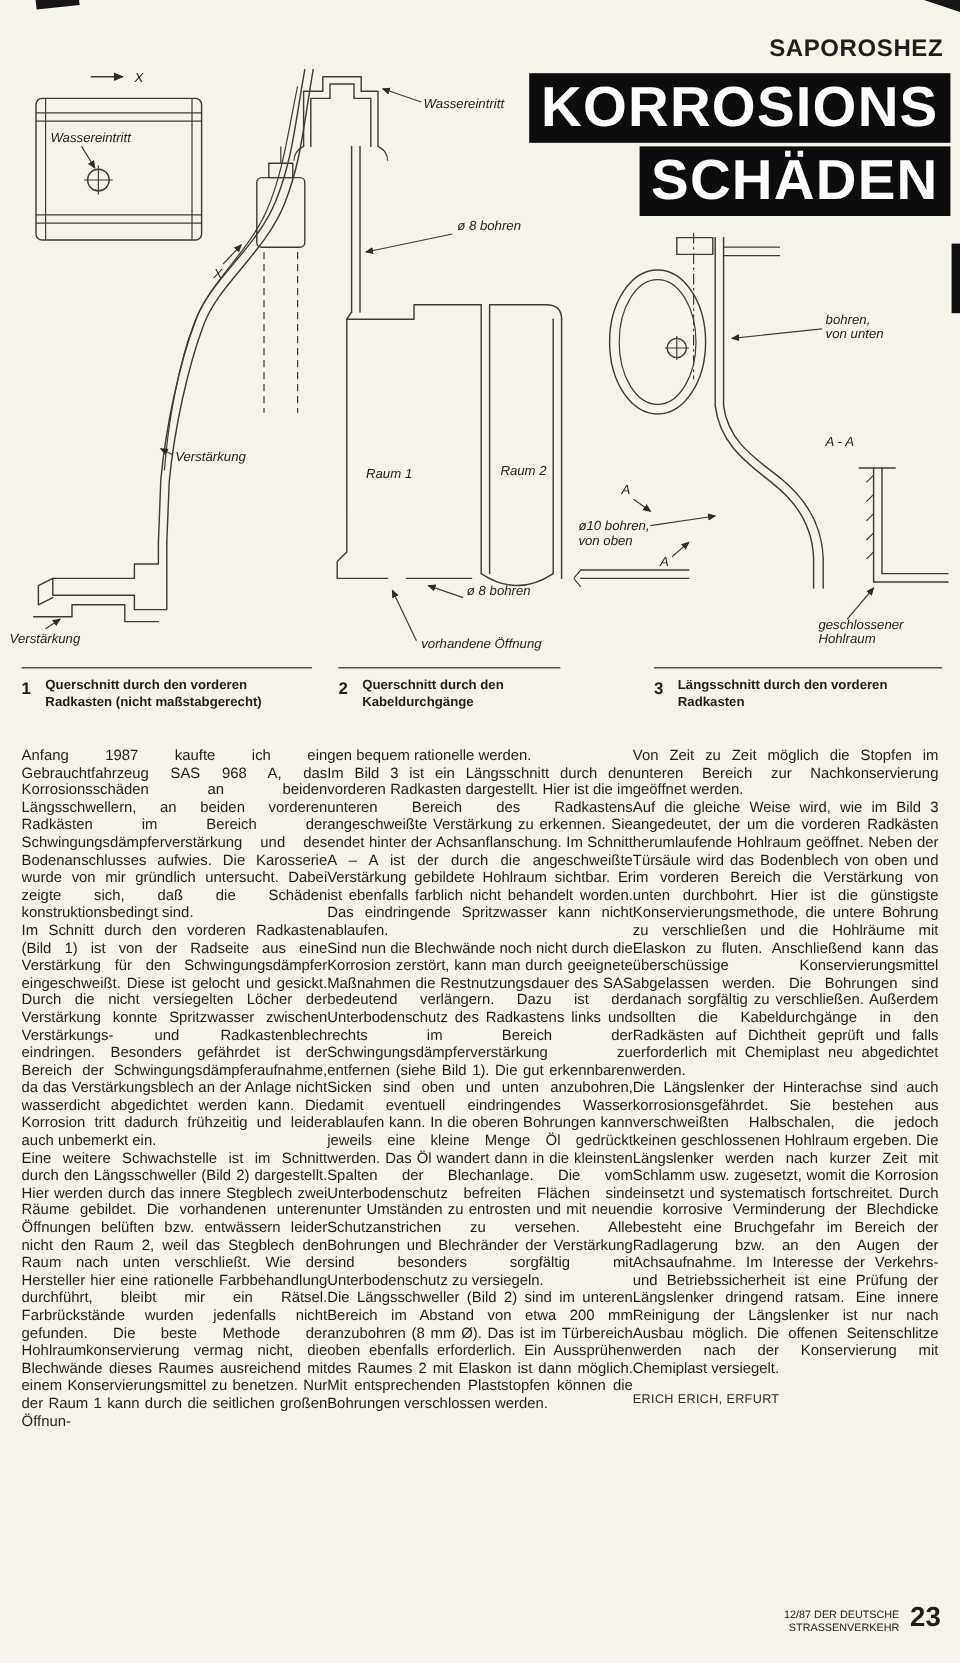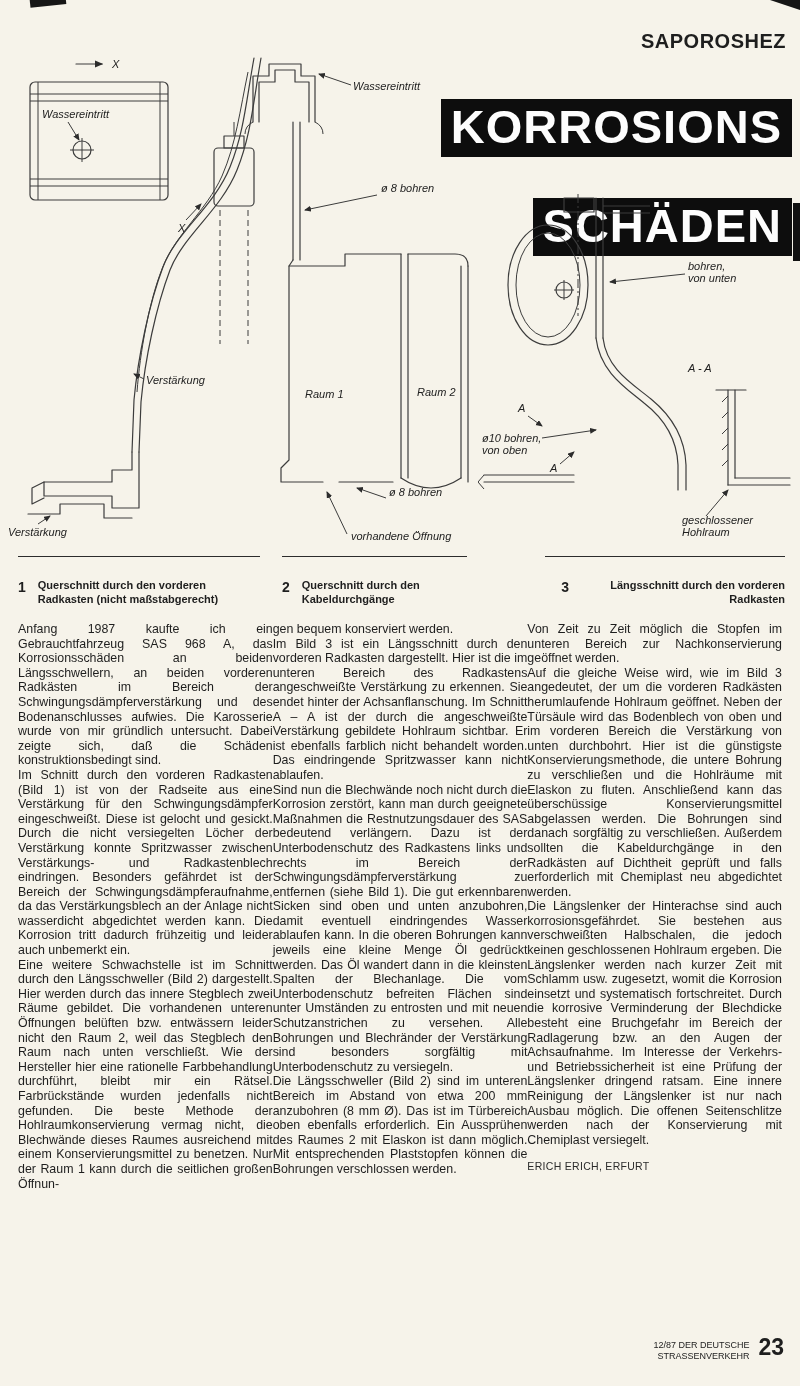--- a/index.html
+++ b/index.html
@@ -10,28 +10,28 @@
   }
   
   .mark-tl{position:absolute;left:30px;top:-2px;width:36px;height:8px;background:#161616;transform:rotate(-6deg);}
   .mark-tr{position:absolute;right:0;top:0;width:30px;height:10px;background:#161616;clip-path:polygon(0 0,100% 0,100% 100%);}
   .mark-right{position:absolute;right:0;top:203px;width:7px;height:58px;background:#111;}
   
   .brand{position:absolute;right:14px;top:30px;font-size:20px;font-weight:bold;letter-spacing:0.5px;}
   .title{position:absolute;right:8px;top:58px;text-align:right;line-height:1;}
   .title-line{display:inline-block;background:#0d0d0d;color:#fdfdfd;font-weight:bold;
     font-size:47px;letter-spacing:1px;padding:4px 10px 7px;margin-top:3px;}
-  .title .row{display:block;margin-top:38px;}
+  .title .row{display:block;}
   
   .fig{position:absolute;}
   .ln{stroke:#3c3c3c;stroke-width:1.2;fill:none;stroke-linecap:round;stroke-linejoin:round;}
   .lnt{stroke:#3c3c3c;stroke-width:1;fill:none;}
   .dlbl{font:italic 11px "Liberation Sans",sans-serif;fill:#222;}
   
-  .fig-cap{position:absolute;border-top:1.5px solid #2c2c2c;padding-top:22px;}
+  .fig-cap{position:absolute;border-top:1.5px solid #2c2c2c;padding-top:8px;}
   .cap-num{font-size:14px;font-weight:bold;margin-right:12px;vertical-align:top;}
   .cap-text{font-size:11px;font-weight:bold;line-height:13.5px;display:inline-block;max-width:85%;vertical-align:top;}
   
   .article{position:absolute;left:18px;top:622px;width:764px;height:708px;display:flex;overflow:hidden;}
   .col{flex:1;font-size:12.4px;line-height:14.6px;text-align:justify;}
   .col p{margin:0;}
   .author{margin-top:12px;font-size:10.5px;letter-spacing:0.3px;color:#2b2b2b;}
   
   .footer{position:absolute;right:16px;top:1334px;display:flex;align-items:flex-end;}
   .footer-issue{text-align:right;font-size:9px;line-height:10.5px;font-weight:500;margin-right:9px;color:#222;}
@@ -196,32 +196,32 @@
     <text class="dlbl" x="204" y="346">Hohlraum</text>
     <line class="lnt" x1="228" y1="326" x2="250" y2="300" marker-end="url(#ah3)"></line>
   </svg>
 
   <div class="fig-cap" style="left:18px;top:556px;width:242px;">
     <span class="cap-num">1</span><span class="cap-text">Querschnitt durch den vorderen Radkasten (nicht maßstabgerecht)</span>
   </div>
   <div class="fig-cap" style="left:282px;top:556px;width:185px;">
     <span class="cap-num">2</span><span class="cap-text">Querschnitt durch den Kabeldurchgänge</span>
   </div>
-  <div class="fig-cap" style="left:545px;top:556px;width:240px;text-align:right;">
+  <div class="fig-cap" style="left:545px;top:556px;width:240px;">
     <span class="cap-num">3</span><span class="cap-text">Längsschnitt durch den vorderen Radkasten</span>
   </div>
 
   <div class="article">
     <div class="col">
         <p>Anfang 1987 kaufte ich ein Gebrauchtfahrzeug SAS 968 A, das Korrosionsschäden an beiden Längsschwellern, an beiden vorderen Radkästen im Bereich der Schwingungsdämpferverstärkung und des Bodenanschlusses aufwies. Die Karosserie wurde von mir gründlich untersucht. Dabei zeigte sich, daß die Schäden konstruktionsbedingt sind.</p>
         <p>Im Schnitt durch den vorderen Radkasten (Bild 1) ist von der Radseite aus eine Verstärkung für den Schwingungsdämpfer eingeschweißt. Diese ist gelocht und gesickt. Durch die nicht versiegelten Löcher der Verstärkung konnte Spritzwasser zwischen Verstärkungs- und Radkastenblech eindringen. Besonders gefährdet ist der Bereich der Schwingungsdämpferaufnahme, da das Verstärkungsblech an der Anlage nicht wasserdicht abgedichtet werden kann. Die Korrosion tritt dadurch frühzeitig und leider auch unbemerkt ein.</p>
         <p>Eine weitere Schwachstelle ist im Schnitt durch den Längsschweller (Bild 2) dargestellt. Hier werden durch das innere Stegblech zwei Räume gebildet. Die vorhandenen unteren Öffnungen belüften bzw. entwässern leider nicht den Raum 2, weil das Stegblech den Raum nach unten verschließt. Wie der Hersteller hier eine rationelle Farbbehandlung durchführt, bleibt mir ein Rätsel. Farbrückstände wurden jedenfalls nicht gefunden. Die beste Methode der Hohlraumkonservierung vermag nicht, die Blechwände dieses Raumes ausreichend mit einem Konservierungsmittel zu benetzen. Nur der Raum 1 kann durch die seitlichen großen Öffnun-</p>
       </div>
     <div class="col">
-        <p>gen bequem konserviert werden.</p>
+        <p>gen bequem rationelle werden.</p>
         <p>Im Bild 3 ist ein Längsschnitt durch den vorderen Radkasten dargestellt. Hier ist die im unteren Bereich des Radkastens angeschweißte Verstärkung zu erkennen. Sie endet hinter der Achsanflanschung. Im Schnitt A – A ist der durch die angeschweißte Verstärkung gebildete Hohlraum sichtbar. Er ist ebenfalls farblich nicht behandelt worden. Das eindringende Spritzwasser kann nicht ablaufen.</p>
         <p>Sind nun die Blechwände noch nicht durch die Korrosion zerstört, kann man durch geeignete Maßnahmen die Restnutzungsdauer des SAS bedeutend verlängern. Dazu ist der Unterbodenschutz des Radkastens links und rechts im Bereich der Schwingungsdämpferverstärkung zu entfernen (siehe Bild 1). Die gut erkennbaren Sicken sind oben und unten anzubohren, damit eventuell eindringendes Wasser ablaufen kann. In die oberen Bohrungen kann jeweils eine kleine Menge Öl gedrückt werden. Das Öl wandert dann in die kleinsten Spalten der Blechanlage. Die vom Unterbodenschutz befreiten Flächen sind unter Umständen zu entrosten und mit neuen Schutzanstrichen zu versehen. Alle Bohrungen und Blechränder der Verstärkung sind besonders sorgfältig mit Unterbodenschutz zu versiegeln.</p>
         <p>Die Längsschweller (Bild 2) sind im unteren Bereich im Abstand von etwa 200 mm anzubohren (8 mm Ø). Das ist im Türbereich oben ebenfalls erforderlich. Ein Aussprühen des Raumes 2 mit Elaskon ist dann möglich. Mit entsprechenden Plaststopfen können die Bohrungen verschlossen werden.</p>
       </div>
     <div class="col">
       <div>
           <p>Von Zeit zu Zeit möglich die Stopfen im unteren Bereich zur Nachkonservierung geöffnet werden.</p>
           <p>Auf die gleiche Weise wird, wie im Bild 3 angedeutet, der um die vorderen Radkästen herumlaufende Hohlraum geöffnet. Neben der Türsäule wird das Bodenblech von oben und im vorderen Bereich die Verstärkung von unten durchbohrt. Hier ist die günstigste Konservierungsmethode, die untere Bohrung zu verschließen und die Hohlräume mit Elaskon zu fluten. Anschließend kann das überschüssige Konservierungsmittel abgelassen werden. Die Bohrungen sind danach sorgfältig zu verschließen. Außerdem sollten die Kabeldurchgänge in den Radkästen auf Dichtheit geprüft und falls erforderlich mit Chemiplast neu abgedichtet werden.</p>
           <p>Die Längslenker der Hinterachse sind auch korrosionsgefährdet. Sie bestehen aus verschweißten Halbschalen, die jedoch keinen geschlossenen Hohlraum ergeben. Die Längslenker werden nach kurzer Zeit mit Schlamm usw. zugesetzt, womit die Korrosion einsetzt und systematisch fortschreitet. Durch die korrosive Verminderung der Blechdicke besteht eine Bruchgefahr im Bereich der Radlagerung bzw. an den Augen der Achsaufnahme. Im Interesse der Verkehrs- und Betriebssicherheit ist eine Prüfung der Längslenker dringend ratsam. Eine innere Reinigung der Längslenker ist nur nach Ausbau möglich. Die offenen Seitenschlitze werden nach der Konservierung mit Chemiplast versiegelt.</p>
         </div>

